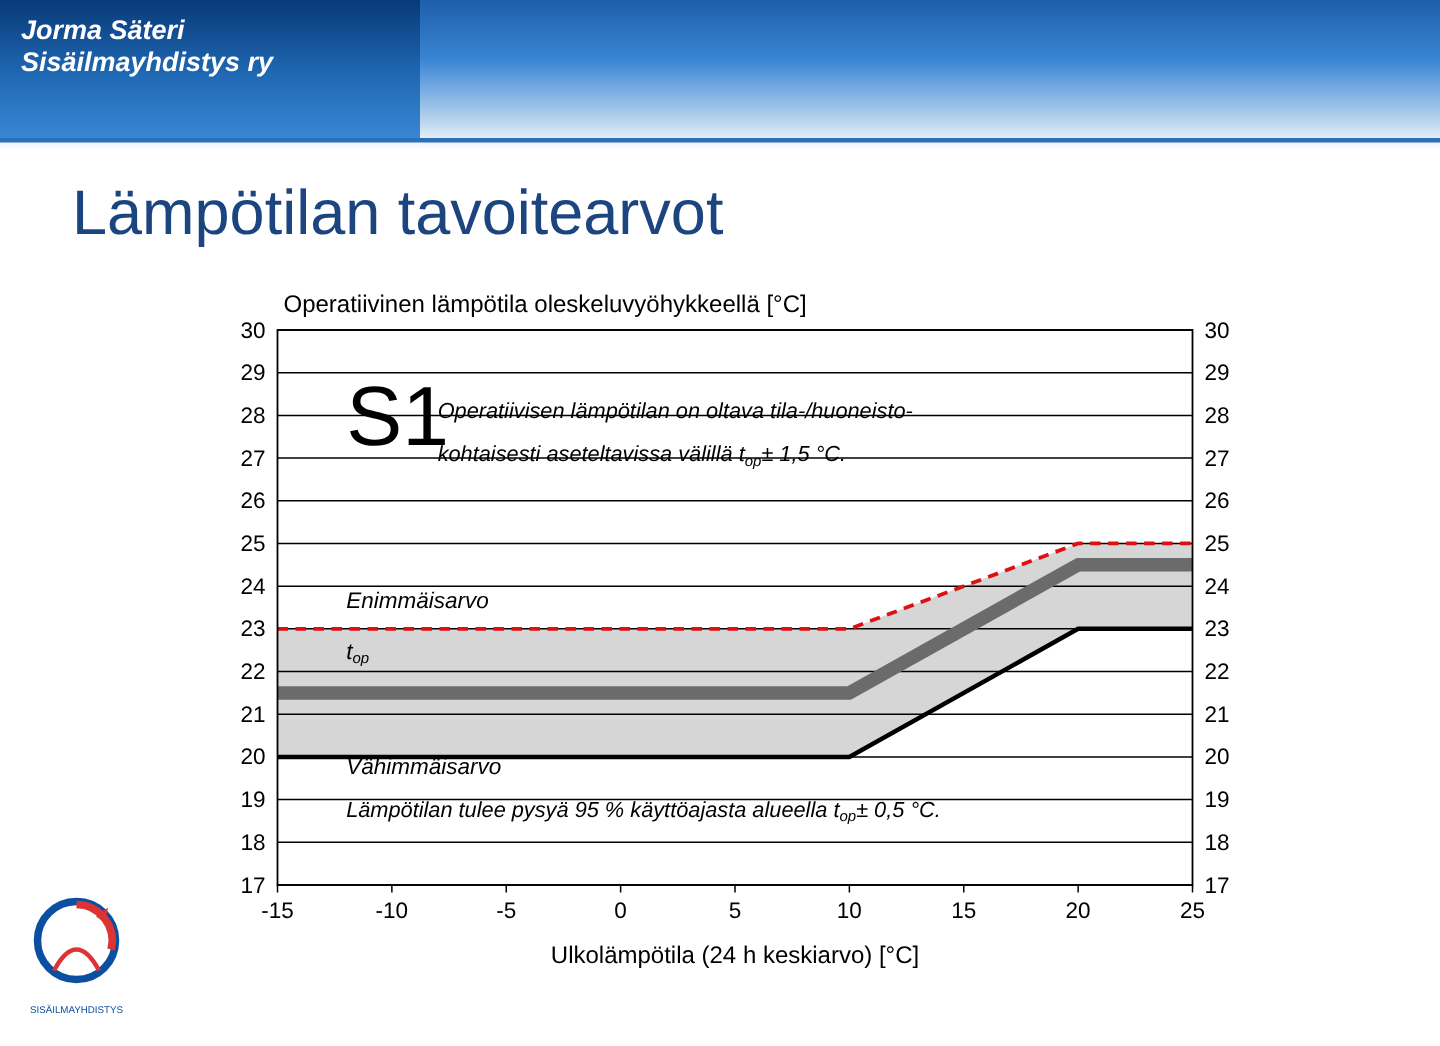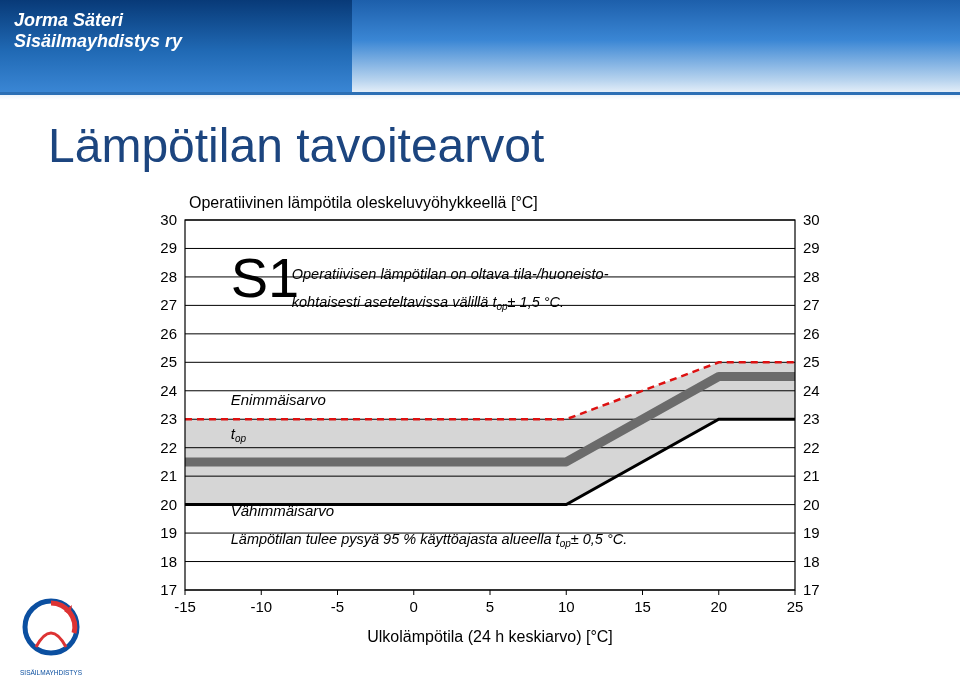--- a/index.html
+++ b/index.html
@@ -1,20 +1,20 @@
 <!DOCTYPE html>
 <html><head>
 <meta charset="utf-8">
 <style>
   html,body{margin:0;padding:0;width:960px;height:697px;background:#fff;font-family:Arial,Helvetica,sans-serif;color:#000;overflow:hidden}
   .header-band{position:absolute;left:0;top:0;width:960px;height:100px;background:linear-gradient(to bottom,#1d5fab 0%,#3a86d4 40%,#b7d3ee 80%,#ffffff 100%);}
-  .header-front{position:absolute;left:0;top:0;width:352px;height:92px;background:linear-gradient(to bottom,#083a78 0%,#2069b4 55%,#3a86d4 100%);color:#fff;font-style:italic;font-weight:bold;font-size:18px;padding:10px 14px;box-sizing:border-box}
+  .header-front{position:absolute;left:0;top:0;width:280px;height:92px;background:linear-gradient(to bottom,#083a78 0%,#2069b4 55%,#3a86d4 100%);color:#fff;font-style:italic;font-weight:bold;font-size:18px;padding:10px 14px;box-sizing:border-box}
   .header-front .line2{margin-top:0}
   .hdr-line{position:absolute;left:0;top:92px;width:960px;height:3px;background:#2b6fb5}
-  .title{position:absolute;left:48px;top:118px;font-size:48px;color:#1c457f}
+  .title{position:absolute;left:48px;top:118px;font-size:42px;color:#1c457f}
   .chart-container{position:absolute;left:130px;top:190px;width:720px;height:460px}
   svg{display:block}
   .logo{position:absolute;left:16px;bottom:14px;width:70px;height:90px}
   .logo svg{width:70px;height:90px}
 </style>
 </head>
 <body>
 
 <div class="header-band"></div>
 <div class="hdr-line"></div>

